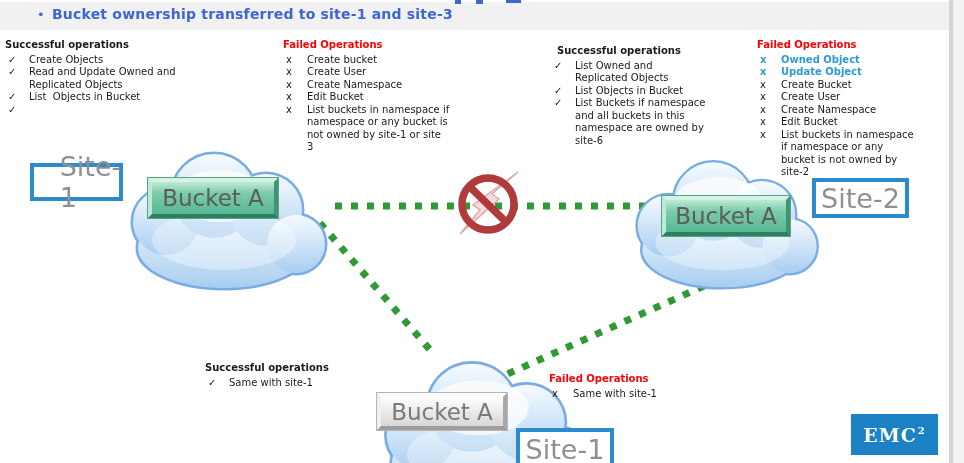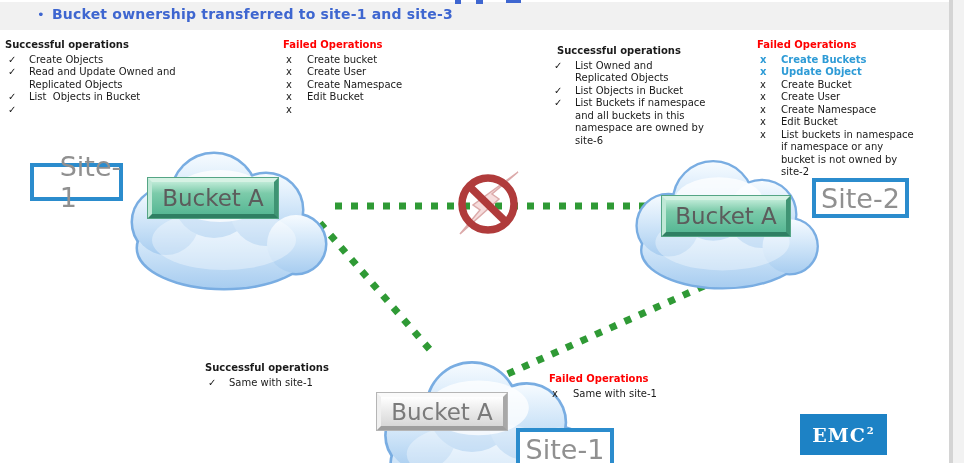--- a/index.html
+++ b/index.html
@@ -44,21 +44,21 @@
           border-top:4px solid #fafafa;border-left:4px solid #f0f0f0;
           border-right:4px solid #a8a8a8;border-bottom:4px solid #9e9e9e;
           outline:1px solid #b5b5b5;color:#7a7a7a;}
 
   
   .site-label{position:absolute;background:#fff;border:4px solid var(--site-label-border,#2b8ccd);
           color:var(--site-label-text,#909090);font-size:27px;display:flex;align-items:center;
           justify-content:center;box-sizing:border-box;}
 
   
-  .emc{position:absolute;left:800px;top:414px;width:87px;height:41px;background:var(--emc-blue,#1d82c5);
+  .emc{position:absolute;left:851px;top:414px;width:87px;height:41px;background:var(--emc-blue,#1d82c5);
        color:#fff;display:flex;align-items:center;justify-content:center;
        font-family:"DejaVu Serif",serif;font-weight:bold;font-size:19px;letter-spacing:1px;}
   .emc sup{font-size:10px;line-height:0;margin-left:1px;transform:translateY(-4px);}
 </style>
 </head>
 <body>
 
 <div class="canvas">
 
   <svg width="0" height="0" style="position:absolute" aria-hidden="true">
@@ -180,20 +180,24 @@
         <div class="ops-item">
           <span class="mark">x</span>
           <span class="txt">Create Namespace</span>
         </div>
         <div class="ops-item">
           <span class="mark">x</span>
           <span class="txt">Edit Bucket</span>
         </div>
         <div class="ops-item">
           <span class="mark">x</span>
+          <span class="txt">List buckets in namespace if
+namespace or any bucket is
+not owned by site-1 or site
+3</span>
         </div>
       </div>
   </div>
 
   <div class="ops" style="left:551px;top:45px;">
     <div class="ops-head ok" style="padding-left:6px;">Successful operations</div>
     <div>
         <div class="ops-item">
           <span class="mark">✓</span>
           <span class="txt">List Owned and
@@ -211,21 +215,21 @@
 site-6</span>
         </div>
       </div>
   </div>
 
   <div class="ops" style="left:757px;top:39px;">
     <div class="ops-head fail">Failed Operations</div>
     <div>
         <div class="ops-item hl">
           <span class="mark">x</span>
-          <span class="txt">Create Buckets</span>
+          <span class="txt">Owned Object</span>
         </div>
         <div class="ops-item hl">
           <span class="mark">x</span>
           <span class="txt">Update Object</span>
         </div>
         <div class="ops-item">
           <span class="mark">x</span>
           <span class="txt">Create Bucket</span>
         </div>
         <div class="ops-item">

